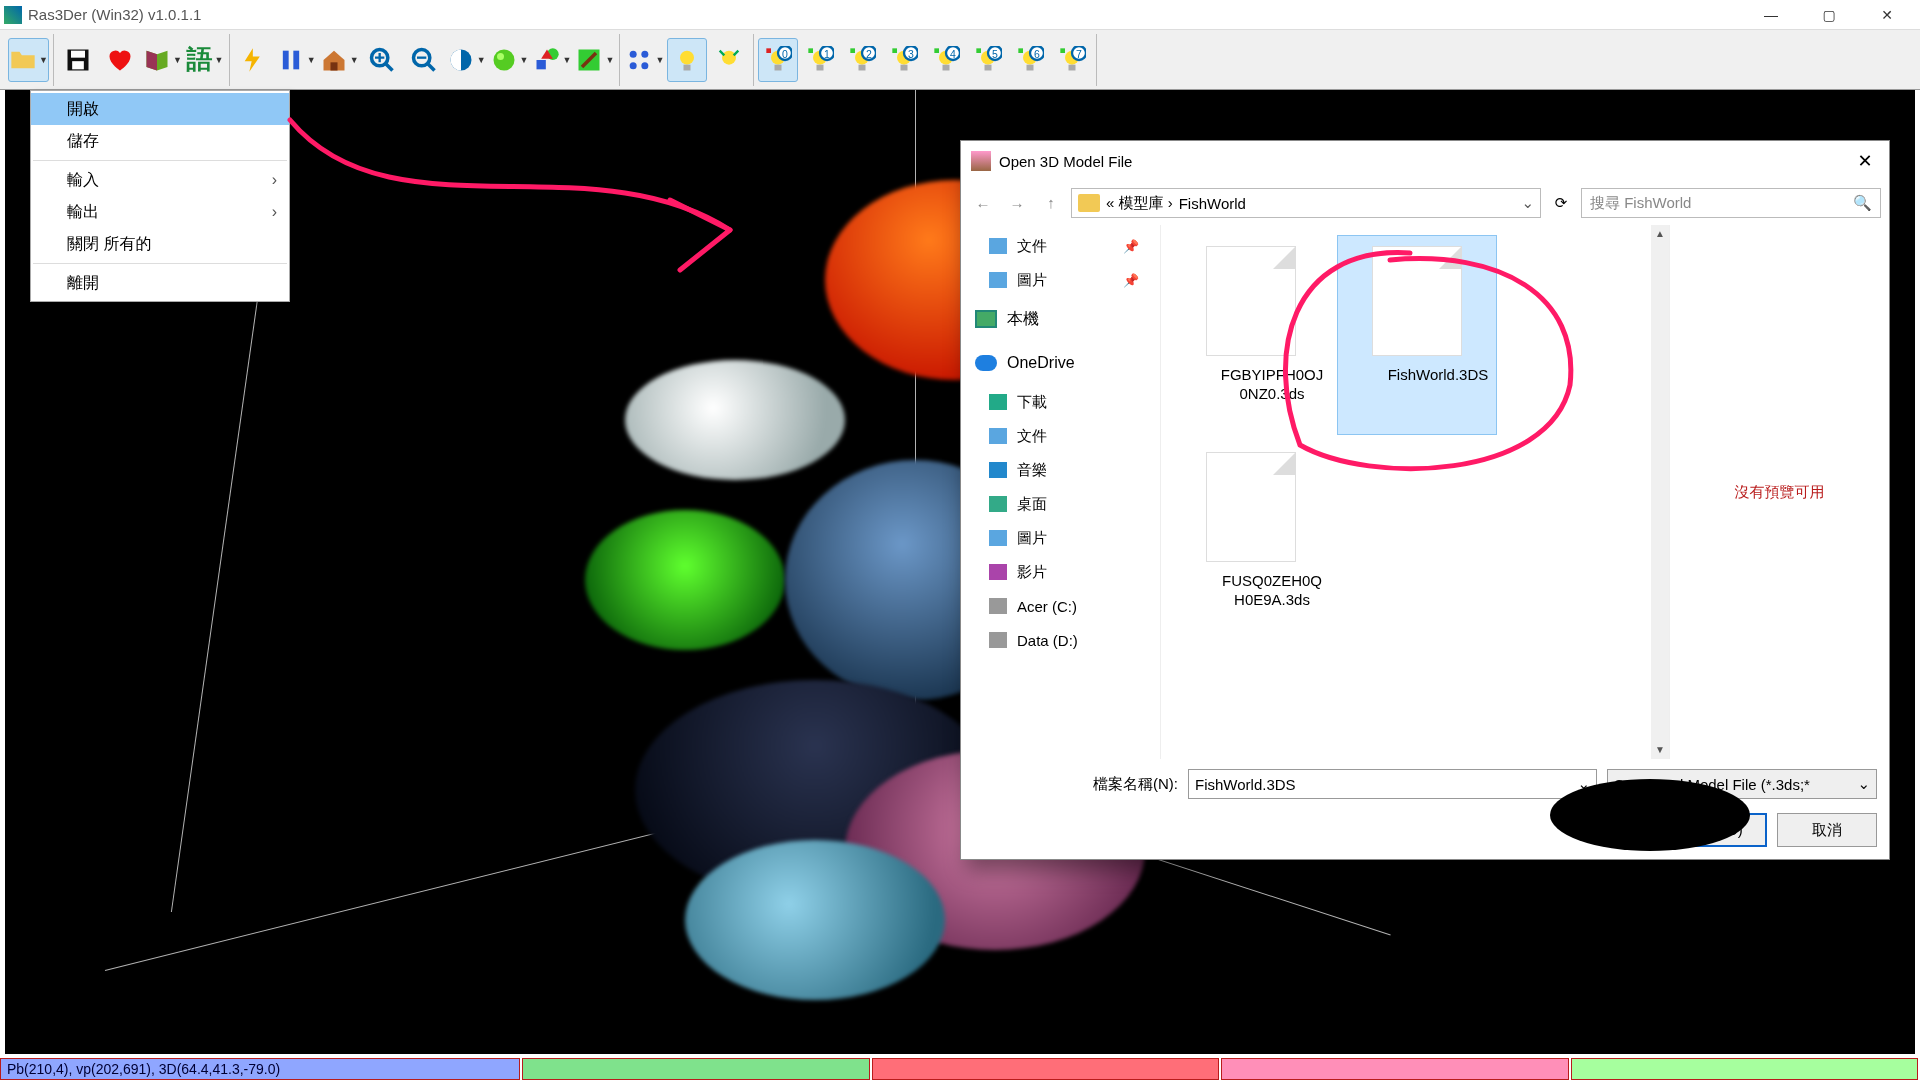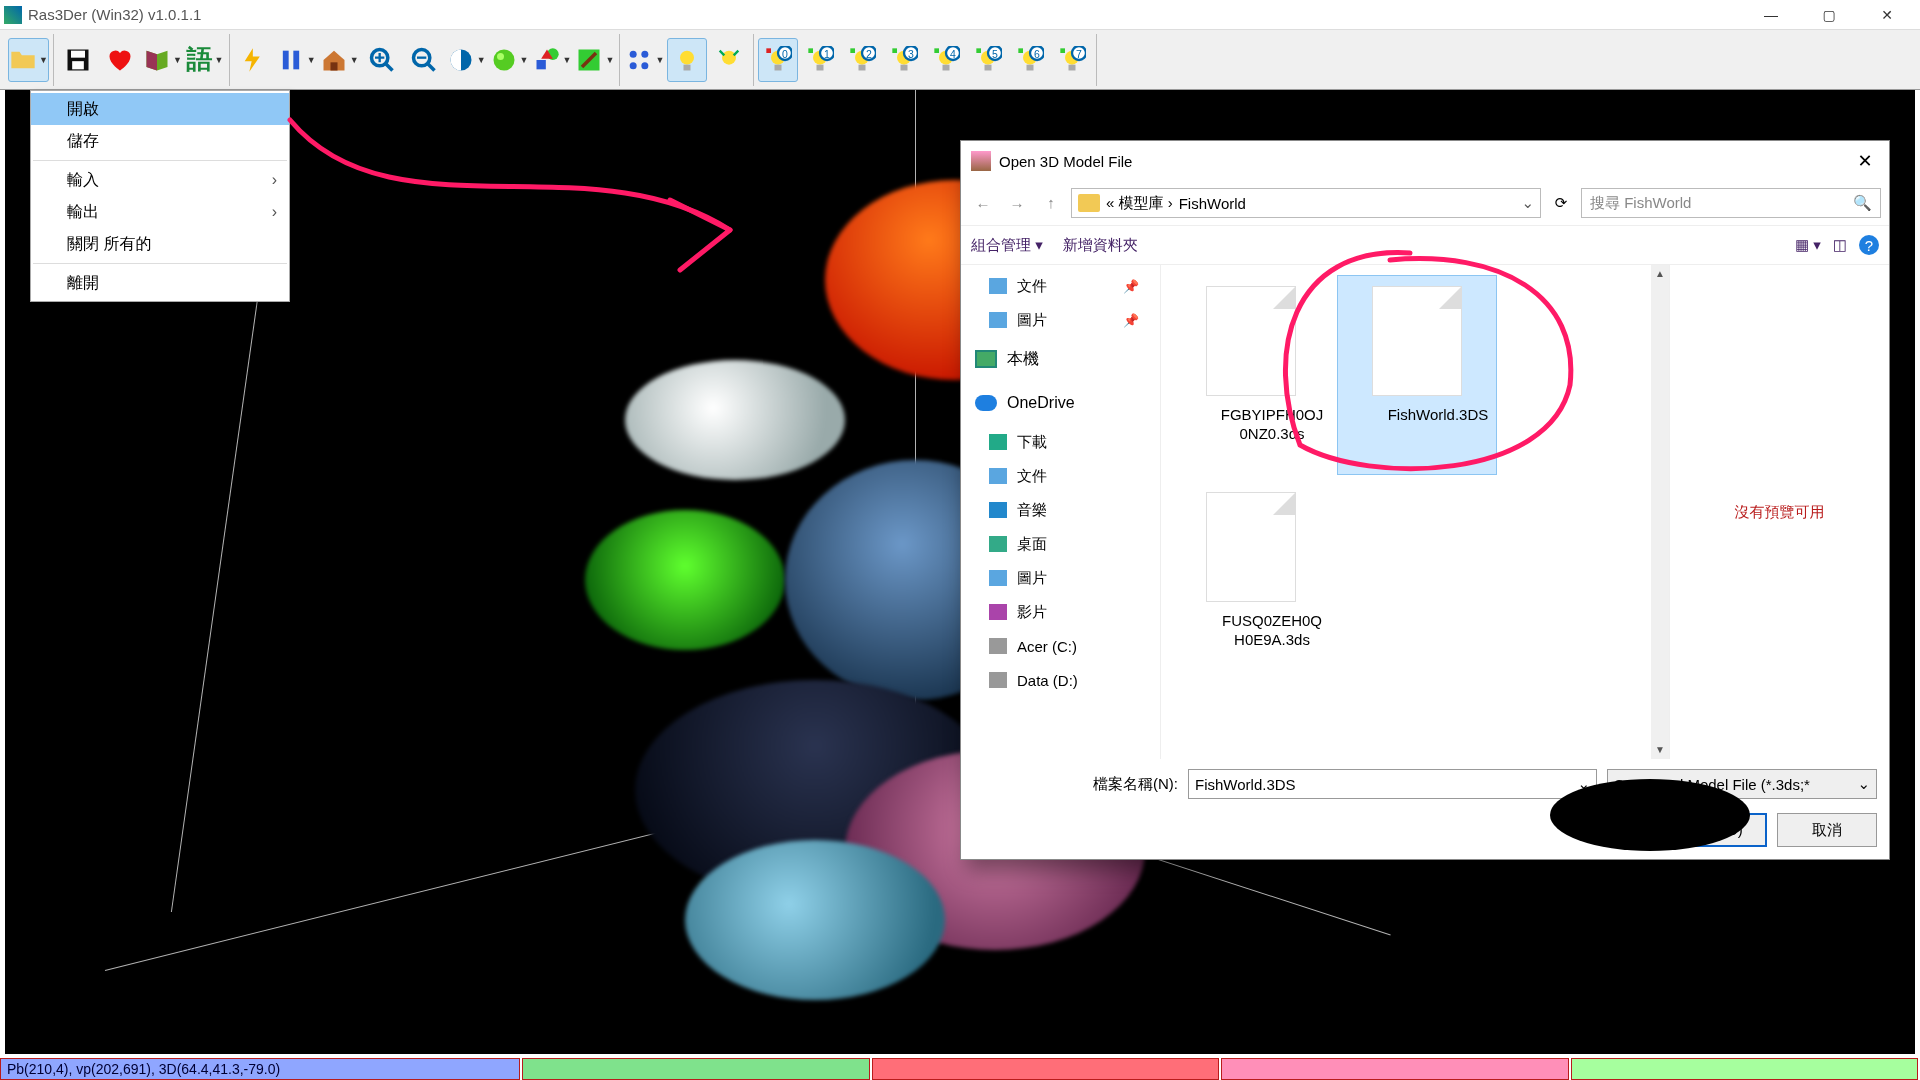--- a/index.html
+++ b/index.html
@@ -347,29 +347,20 @@
       <span>« 模型庫 ›</span>
       <span>FishWorld</span>
       <span style="margin-left:auto;color:#555">⌄</span>
     </div>
     <div class="refresh">⟳</div>
     <div class="search">
       <span>搜尋 FishWorld</span>
       <span>🔍</span>
     </div>
   </div>
-  <div class="dlg-cmd">
-    <span>組合管理 ▾</span>
-    <span>新增資料夾</span>
-    <div class="r">
-      <span>▦ ▾</span>
-      <span>◫</span>
-      <span style="color:#fff;background:#1e7fe0;width:20px;height:20px;border-radius:50%;display:inline-flex;align-items:center;justify-content:center">?</span>
-    </div>
-  </div>
   <div class="dlg-body">
     <div class="dlg-side">
       <div class="side-itm">
           <span class="ic" style="background:#5aa6e0"></span>
           <span>文件</span>
           <span class="pin">📌</span>
         </div>
       <div class="side-itm">
           <span class="ic" style="background:#5aa6e0"></span>
           <span>圖片</span>

